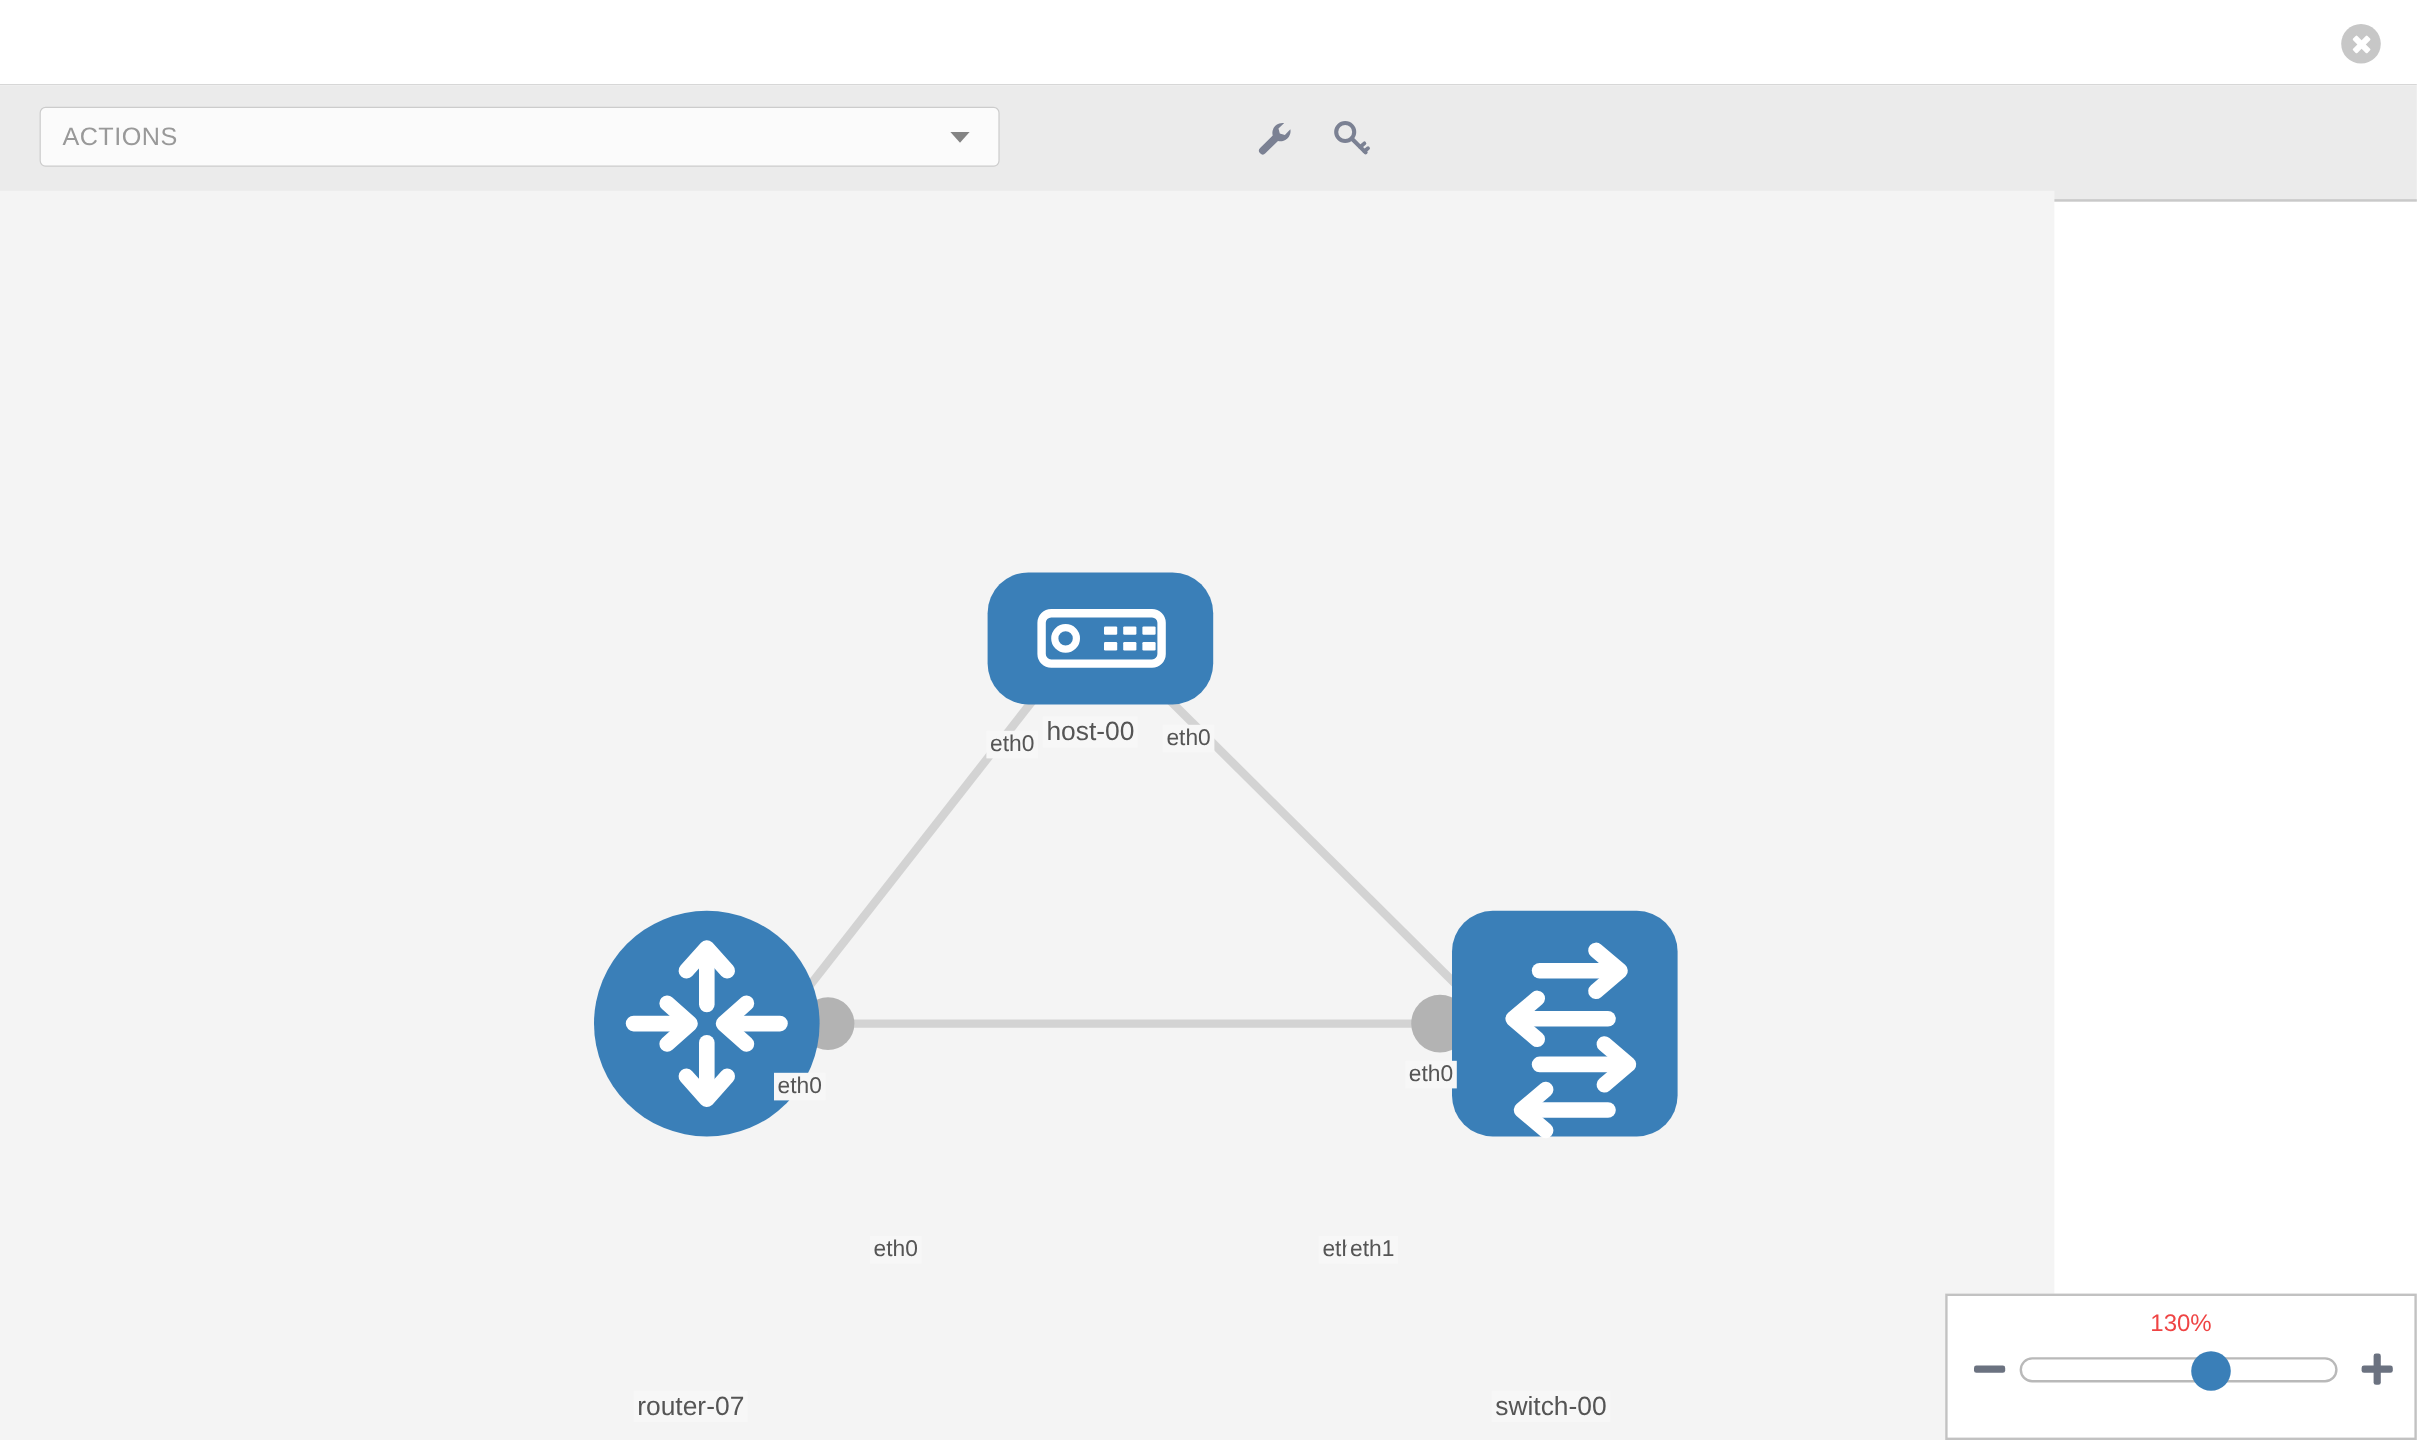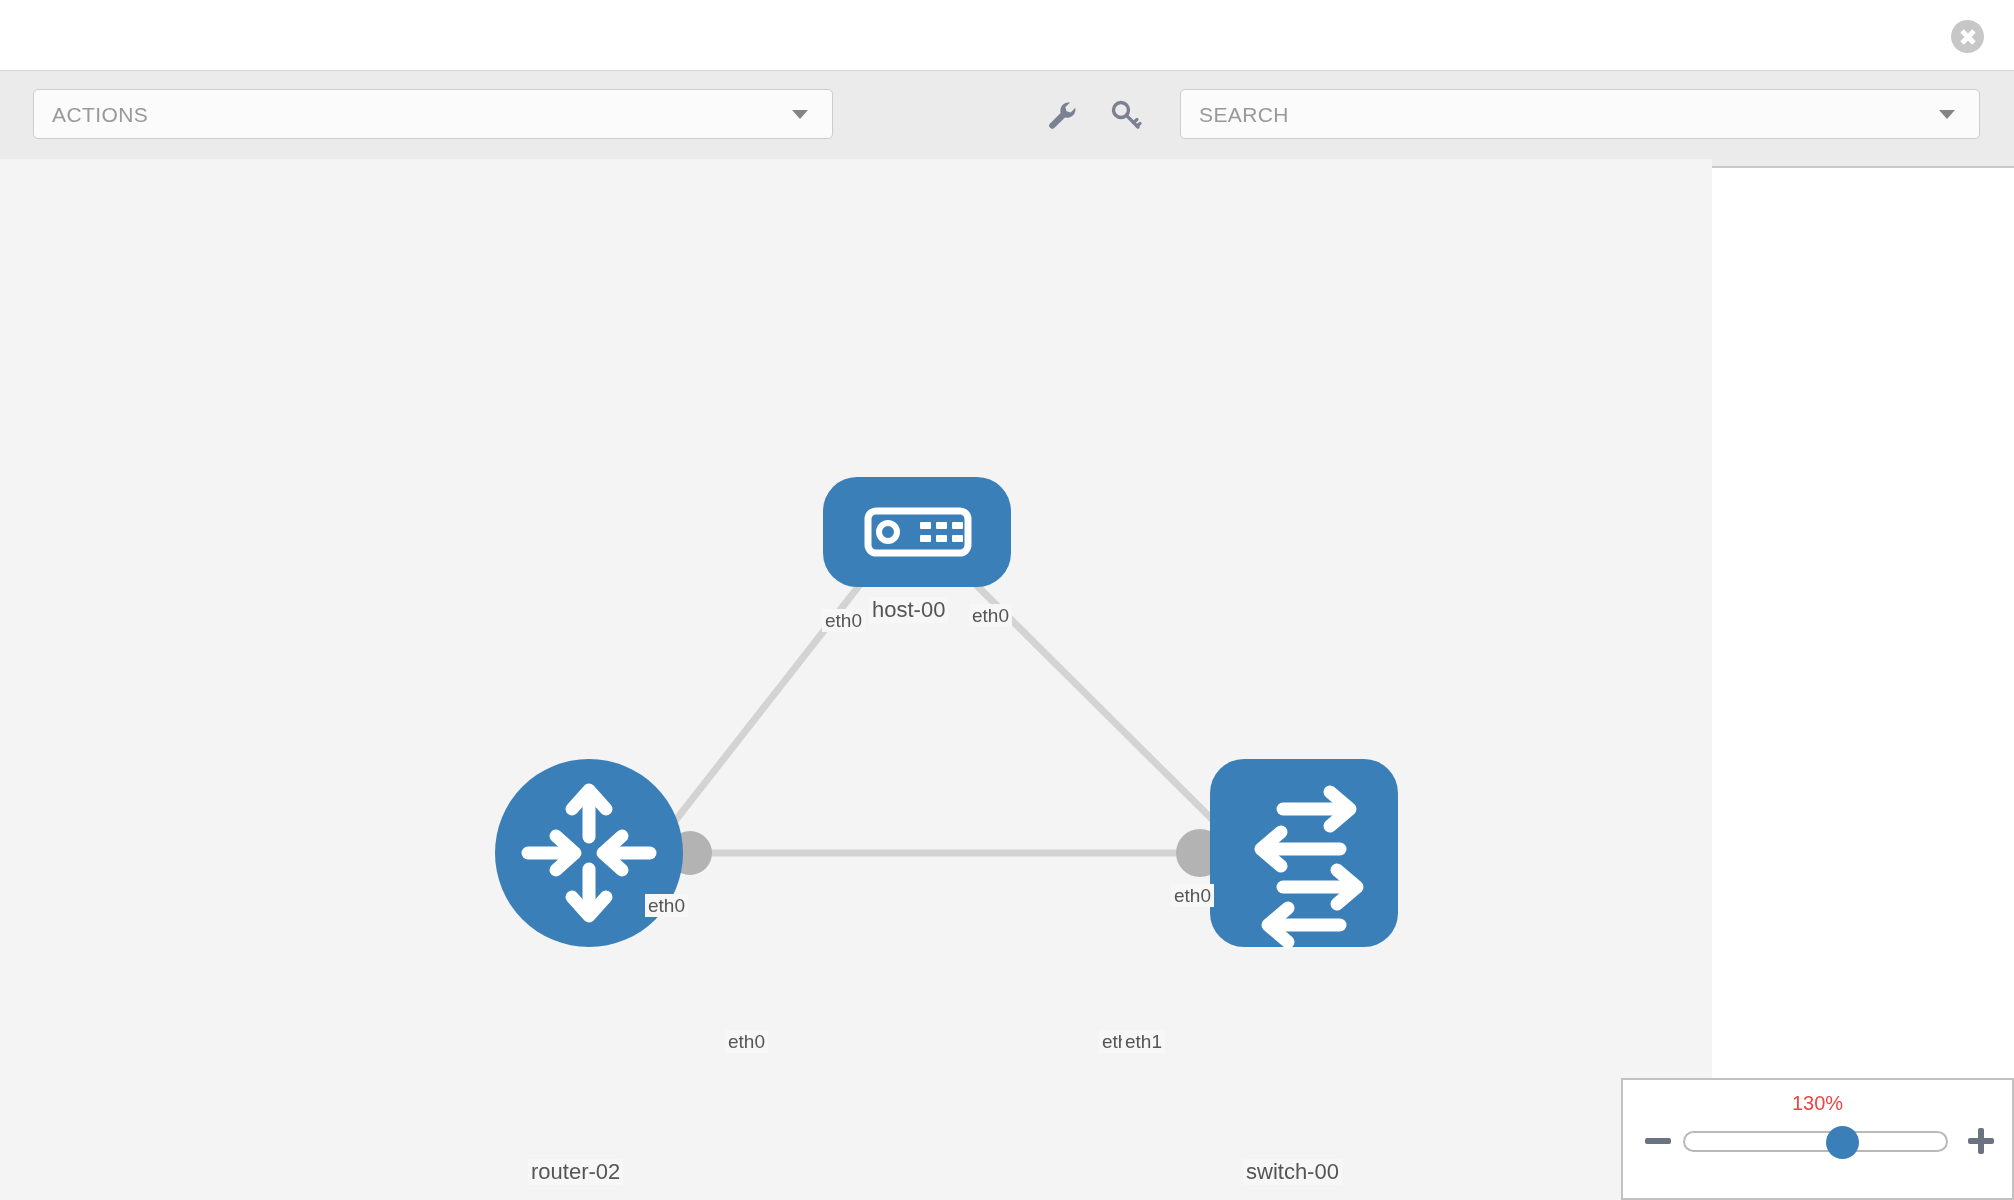--- a/index.html
+++ b/index.html
@@ -224,24 +224,20 @@
 
   <div class="tool-icon icon-key">
     <svg width="36" height="36" viewBox="0 0 36 36" aria-hidden="true">
       <circle cx="13" cy="13" r="7.5" fill="none" stroke="#7b8193" stroke-width="3.4"></circle>
       <path d="M18.4 18.4 L30 30" stroke="#7b8193" stroke-width="3.4" stroke-linecap="round"></path>
       <path d="M25.5 25.5 L29 22.5" stroke="#7b8193" stroke-width="3.2" stroke-linecap="round"></path>
       <path d="M29 29 L32 26.5" stroke="#7b8193" stroke-width="3.2" stroke-linecap="round"></path>
     </svg>
   </div>
 
-  <div class="search-box">
-    <span class="search-label">SEARCH</span>
-    <span class="caret"></span>
-  </div>
 </div>
 
 <div class="canvas">
 
   <svg class="topology-svg" viewBox="0 0 2014 1041">
 
     <g stroke="#d3d3d3" stroke-width="7" fill="none">
       <line x1="880" y1="400" x2="650" y2="694"></line>
     </g>
     <g stroke="#d3d3d3" stroke-width="7" fill="none">
@@ -315,21 +311,21 @@
   <div class="nodelabel big" style="left:869px; top:438px;">host-00</div>
   <div class="nodelabel small" style="left:969px; top:445px;">eth0</div>
 
   <div class="nodelabel small" style="left:645px; top:735px;">eth0</div>
   <div class="nodelabel small" style="left:1171px; top:725px;">eth0</div>
 
   <div class="nodelabel small" style="left:725px; top:871px;">eth0</div>
   <div class="nodelabel small" style="left:1099px; top:871px;">eth0</div>
   <div class="nodelabel small" style="left:1122px; top:871px;">eth1</div>
 
-  <div class="nodelabel big" style="left:528px; top:1000px;">router-02</div>
+  <div class="nodelabel big" style="left:528px; top:1000px;">router-07</div>
   <div class="nodelabel big" style="left:1243px; top:1000px;">switch-00</div>
 
 </div>
 
 <div class="zoom-panel">
   <div class="zoom-value">130%</div>
   <div class="zoom-minus"></div>
   <div class="zoom-track">
     <div class="zoom-thumb" style="left: 60%;"></div>
   </div>

